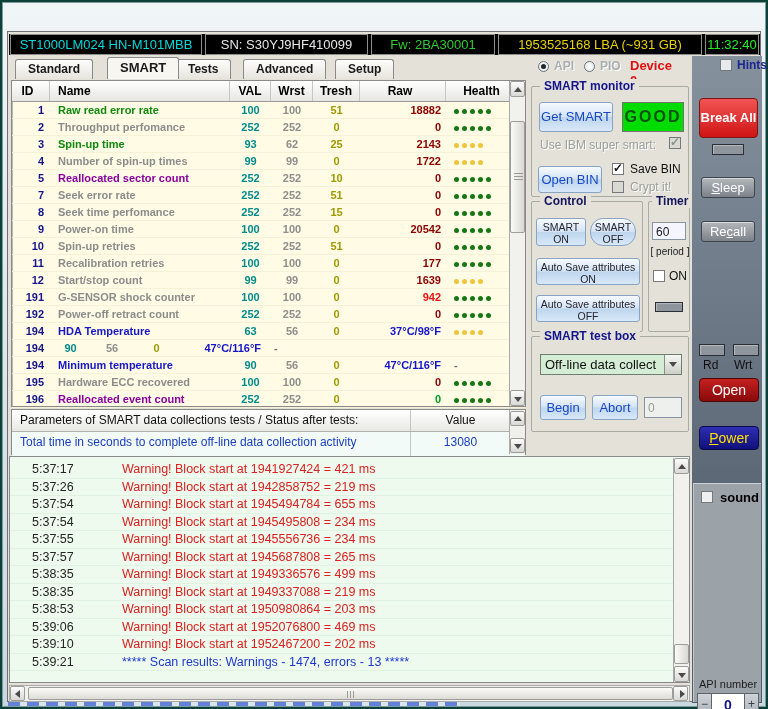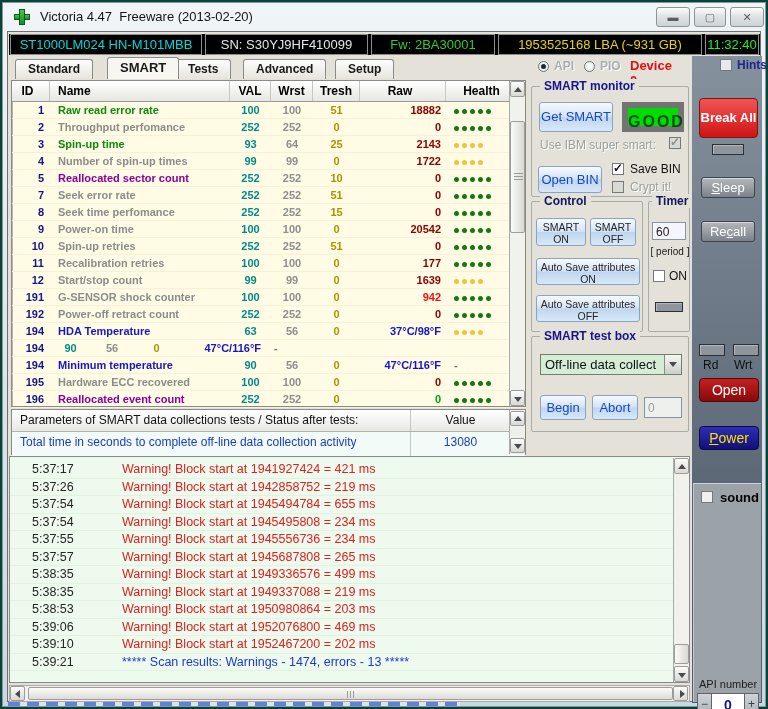--- a/index.html
+++ b/index.html
@@ -103,21 +103,21 @@
   
   .gbox { position:absolute; border:1px solid #a8aca4; border-radius:2px; }
   .gbox > .glabel { position:absolute; top:-8px; left:8px; background:#e3e1d8; padding:0 4px;
                     font-size:12px; font-weight:bold; color:#14148c; }
   .glabel.dark { color:#15155e; }
 
   .btn-blue { position:absolute; border:1px solid #89a4c2; border-radius:3px;
               background:linear-gradient(#f6faff,#d4e3f4 48%,#bed6ee 52%,#d9e8f8);
               color:#1848c8; font-size:13px; text-align:center; }
   .btn-blue.small { font-size:10.5px; line-height:12px; color:#26262e; padding-top:2px; }
-  .good-box { position:absolute; background:#00dc00; border:6px solid #737373;
+  .good-box { position:absolute; background:#00dc00; border:1px solid #737373;
               color:#005010; font-size:16px; font-weight:bold; letter-spacing:2px;
               text-align:center; }
   .disabled-text { color:#9ba19b; text-shadow:1px 1px 0 #fff; }
 
   .cb { position:absolute; width:12px; height:12px; background:#fff; border:1px solid #76797c; }
   .cb.checked::after { content:"✓"; position:absolute; left:0px; top:-3px; font-size:12px; font-weight:bold; color:#141414; }
   .cb.disabled { background:#d9d9d4; }
   .cb.disabled.checked::after { color:#8d918d; }
 
   .combo { position:absolute; border:1px solid #6f7f6f; background:#d5ecd5; display:flex; }
@@ -178,30 +178,20 @@
 
   .bottom-sliver { position:absolute; left:8px; top:702px; width:452px; height:4px;
                    background:repeating-linear-gradient(90deg,#4a6cd8 0 12px,#dfe8ee 12px 19px); opacity:.8; }
 </style>
 </head>
 <body>
 
 <div id="root">
   <div class="glass"></div>
 
-  <div class="titlebar">
-    <div class="app-icon">
-        <span class="h"></span>
-        <span class="v"></span>
-      </div>
-    <div class="title-text">Victoria 4.47  Freeware (2013-02-20)</div>
-    <div class="winbtn wb-min">▬</div>
-    <div class="winbtn wb-max">▢</div>
-    <div class="winbtn wb-close">✕</div>
-  </div>
 
   <div class="app">
 
     <div class="infobar">
       <div class="infoseg seg-model">ST1000LM024 HN-M101MBB</div>
       <div class="infoseg seg-sn">SN: S30YJ9HF410099</div>
       <div class="infoseg seg-fw">Fw: 2BA30001</div>
       <div class="infoseg seg-lba">1953525168 LBA (~931 GB)</div>
       <div class="infoseg seg-time">11:32:40</div>
     </div>
@@ -247,21 +237,21 @@
             <div class="c2">252</div>
             <div class="c3">252</div>
             <div class="c4">0</div>
             <div class="c5 raw-darkred">0</div>
             <div class="c6"><span class="dot g"></span><span class="dot g"></span><span class="dot g"></span><span class="dot g"></span><span class="dot g"></span></div>
           </div>
           <div class="trow">
             <div class="c0">3</div>
             <div class="c1 nm-green">Spin-up time</div>
             <div class="c2">93</div>
-            <div class="c3">64</div>
+            <div class="c3">62</div>
             <div class="c4">25</div>
             <div class="c5 raw-darkred">2143</div>
             <div class="c6"><span class="dot y"></span><span class="dot y"></span><span class="dot y"></span><span class="dot y"></span></div>
           </div>
           <div class="trow">
             <div class="c0">4</div>
             <div class="c1 nm-gray">Number of spin-up times</div>
             <div class="c2">99</div>
             <div class="c3">99</div>
             <div class="c4">0</div>
@@ -437,21 +427,21 @@
       <div class="btn-blue" style="left:6px;top:79px;width:64px;height:27px;line-height:25px;">Open BIN</div>
       <span class="cb checked" style="left:80px;top:76px;"></span>
       <span style="position:absolute;left:98px;top:75px;font-size:12px;color:#101010;">Save BIN</span>
       <span class="cb disabled" style="left:80px;top:94px;"></span>
       <span class="disabled-text" style="position:absolute;left:98px;top:93px;font-size:12px;">Crypt it!</span>
     </div>
 
     <div class="gbox" style="left:523px;top:169px;width:112px;height:131px;">
       <span class="glabel dark">Control</span>
       <div class="btn-blue small" style="left:4px;top:16px;width:50px;height:28px;">SMART ON</div>
-      <div class="btn-blue small" style="left:58px;top:16px;width:46px;height:28px;">SMART OFF</div>
+      <div class="btn-blue small" style="left:58px;top:16px;width:46px;height:28px;border-radius:13px;">SMART OFF</div>
       <div class="btn-blue small" style="left:4px;top:56px;width:104px;height:27px;">Auto Save attributes ON</div>
       <div class="btn-blue small" style="left:4px;top:93px;width:104px;height:27px;">Auto Save attributes OFF</div>
     </div>
 
     <div class="gbox" style="left:640px;top:169px;width:42px;height:131px;">
       <span class="glabel dark" style="left:3px;">Timer</span>
       <input class="tinput" style="left: 3px; top: 20px; width: 34px; height: 18px;" value="60">
       <div style="position:absolute;left:0;top:44px;width:42px;text-align:center;font-size:10px;color:#1a1a1a;">[ period ]</div>
       <span class="cb" style="left:4px;top:68px;"></span>
       <span style="position:absolute;left:20px;top:67px;font-size:12px;color:#101010;">ON</span>

